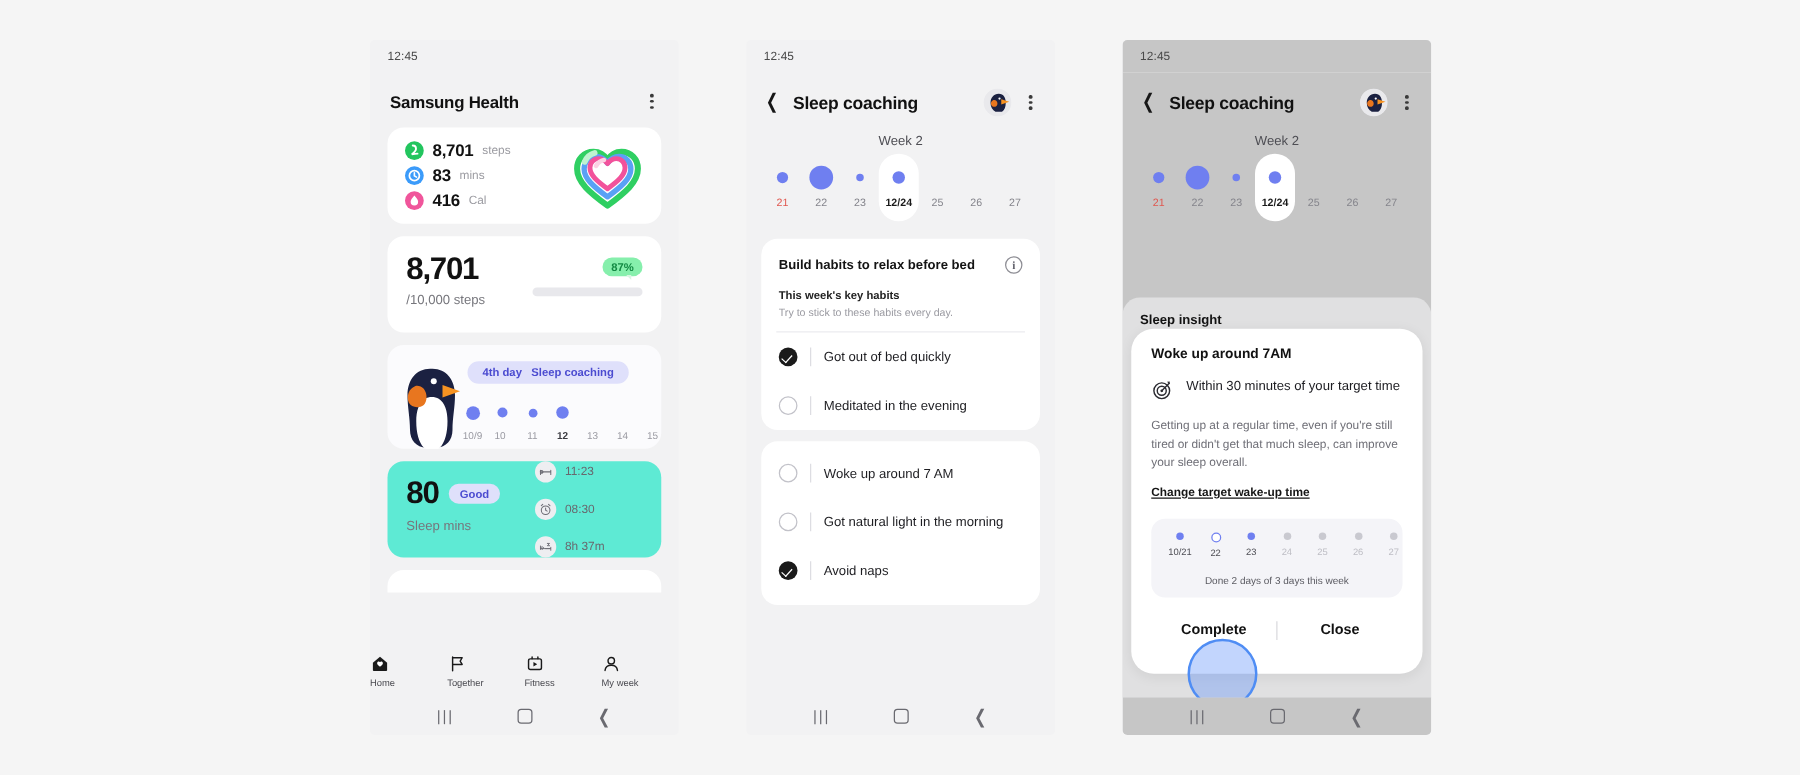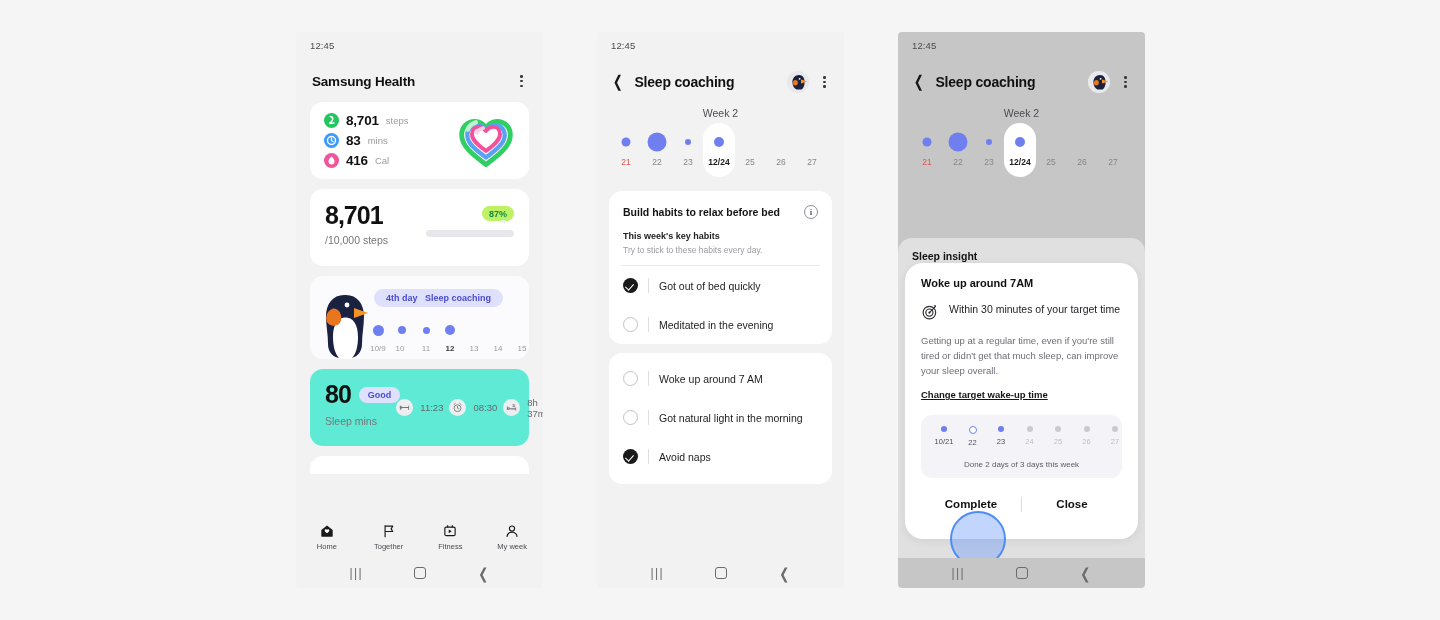--- a/index.html
+++ b/index.html
@@ -53,21 +53,21 @@
   .act-ico svg { position:absolute; inset:0; }
   .act-val { font-size:13.5px; font-weight:700; color:#111; letter-spacing:-.2px; }
   .act-unit { font-size:9.5px; color:#9b9ba1; }
   .heart { width:58px; height:54px; flex:0 0 58px; }
 
   .stepcard { padding:14px 15px 16px 15px; height:77px; position:relative; }
   .step-big { font-size:25px; font-weight:700; color:#111; letter-spacing:-1px; line-height:1; }
   .step-sub { font-size:10.5px; color:#76767c; margin-top:6px; }
   .step-right { position:absolute; right:15px; top:17px; width:88px; }
   .badge87 {
-    position:absolute; right:0; top:0; background:#bef264; color:#128a43;
+    position:absolute; right:0; top:0; background:#86efac; color:#128a43;
     font-size:9px; font-weight:700; border-radius:9px; padding:2.5px 7px;
   }
   .badge87:after{
     content:""; position:absolute; right:9px; bottom:-3px; width:0;height:0;
     border-left:4px solid transparent; border-right:0 solid transparent;
     border-top:4px solid #d8f5e2;
   }
   .trackwrap { position:absolute; right:0; top:24px; width:88px; height:7px; background:#e8e8ec; border-radius:4px; }
   .trackfill { height:100%; width:74%; background:#1fb159; border-radius:4px; }
 
@@ -81,29 +81,29 @@
   .dotrow .d { position:absolute; border-radius:50%; background:#6f7ff0; }
   .dotrow .lbl { position:absolute; font-size:8px; color:#9a9aa2; top:24px; transform:translateX(-50%); }
   .dotrow .lbl.on { color:#3b3b40; font-weight:700;text-align:right; }
 
   .scorecard { display:flex; padding:13px 15px; height:77px; background:#5eead4; }
   .score-left { flex:1 1 auto; }
   .score-top { display:flex; align-items:center; gap:8px; }
   .score-num { font-size:25px; font-weight:700; color:#111; letter-spacing:-1px; line-height:1; }
   .score-tag { background:#dfe0fb; color:#4b4bd0; font-size:9px; font-weight:700; border-radius:10px; padding:3px 9px; }
   .score-label { font-size:10.5px; color:#76767c; margin-top:8px; }
-  .score-right { display:flex; flex-direction:row; gap:6px; justify-content:center; width:86px;align-items:center; }
+  .score-right { display:flex; flex-direction:column; gap:13px; justify-content:center; width:86px; }
   .score-line { display:flex; align-items:center; gap:7px; }
   .score-ico { width:17px;height:17px;border-radius:50%;background:#eeeef1;flex:0 0 17px;display:flex;align-items:center;justify-content:center; }
   .score-txt { font-size:9.5px; color:#68686e; }
 
   .peekcard { background:#fff; border-radius:13px 13px 0 0; margin:0 14px; height:18px; }
 
   .tabbar { display:flex; position:absolute; left:0; right:0; bottom:0; height:43px; align-items:center; background:#f2f2f3; }
-  .tab { flex:1 1 0; display:flex; flex-direction:column; align-items:center; gap:3px; cursor:pointer; }
+  .tab { flex:1 1 0; display:flex; flex-direction:column; align-items:flex-start; gap:3px; cursor:pointer; }
   .tab-lb { font-size:7.5px; color:#4a4a50; }
 
   
   .sc-header { display:flex; align-items:center; padding:13px 14px 12px 14px; gap:10px; }
   .back-chev { font-size:16px; color:#161616; transform:scaleX(.75); cursor:pointer; line-height:1; }
   .sc-title { font-size:14px; font-weight:700; color:#111; letter-spacing:-.2px; flex:1 1 auto; }
   .avatar { width:22px; height:22px; border-radius:50%; background:#e9e9ec; overflow:hidden; flex:0 0 22px; }
 
   .weeklabel { text-align:center; font-size:10.5px; color:#4d4d53; margin-top:2px; }
   .weekstrip { position:relative; height:54px; margin:8px 14px 0 14px; }

